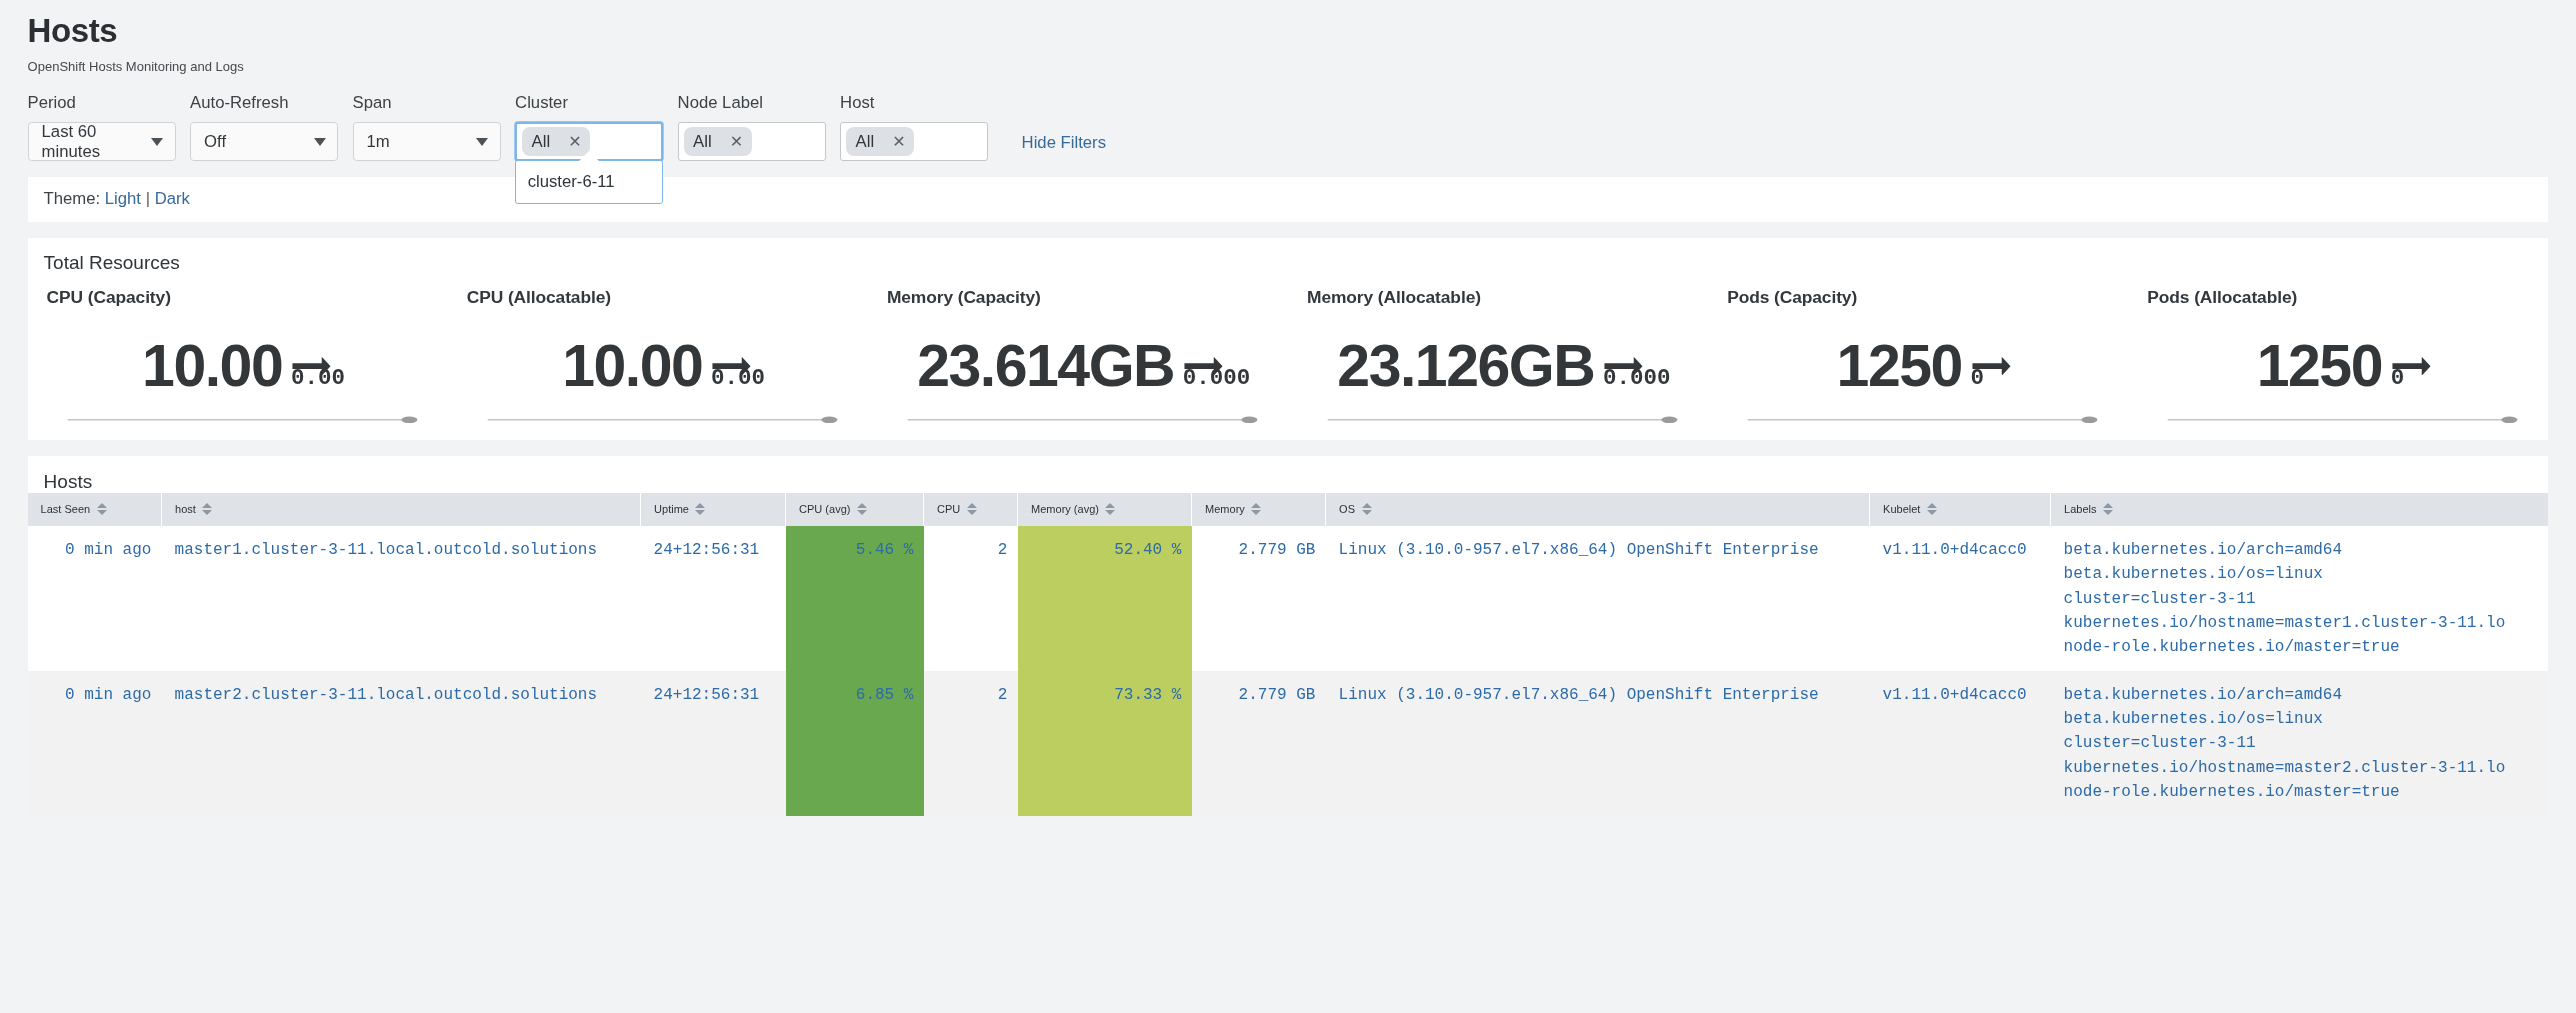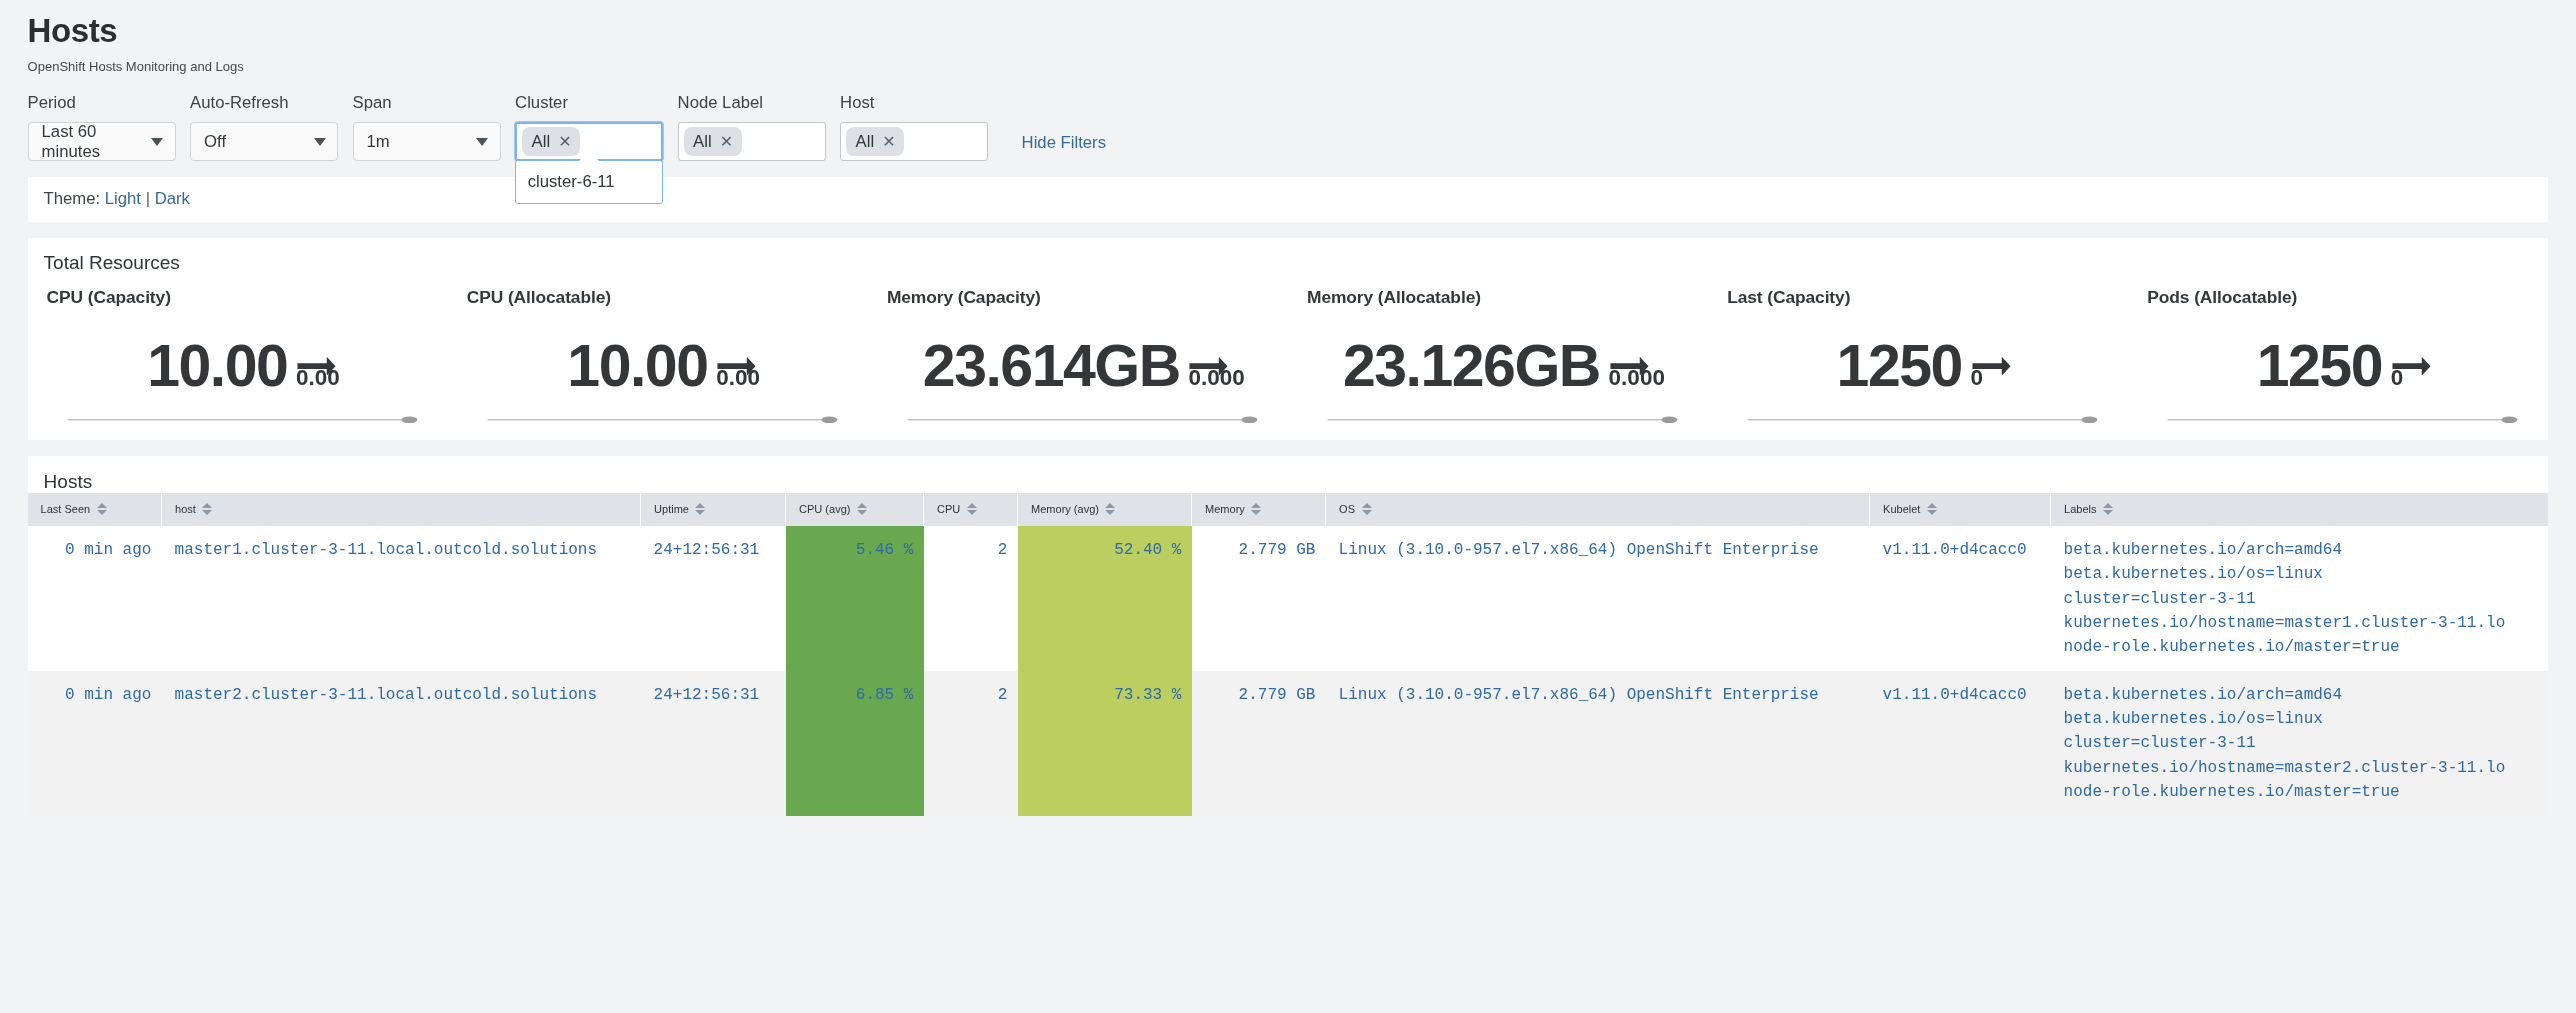--- a/index.html
+++ b/index.html
@@ -55,21 +55,21 @@
   }
   .token-box.focused {
     border: 2.2px solid #7eb6e8;
     box-shadow: 0 0 0 0.7px #7eb6e8;
     background: #fff;
   }
   .chip {
     background: #dde1e6;
     border-radius: 8px;
     height: 29px;
-    display: flex; align-items: center; gap: 8px;
+    display: flex; align-items: center; gap: 18px;
     padding: 0 8.7px 0 9.4px;
     font-size: 16.7px; color: #31363b;
   }
   .chip .x { font-size: 16px; color: #5a6066; cursor: pointer; line-height: 1; }
 
   .dropdown {
     position: absolute;
     top: 67px; left: 0; width: 100%;
     background: #fff;
     border: 1.5px solid #7eb6e8;
@@ -105,21 +105,21 @@
   .theme-bar .sep { color: #5d6267; }
 
   .panel-title { font-size: 19px; color: #2f3438; padding: 14.5px 0 0 16px; font-weight: 400; }
 
   
   .cards { display: flex; padding: 13px 0 16px 0; }
   .card { flex: 1 1 0; padding: 0 7.3px 0 19px; min-width: 0; }
   .card-title { font-size: 17.4px; font-weight: 700; color: #33383d; letter-spacing: -0.1px; }
   .card-body { height: 87px; display: flex; align-items: center; justify-content: center; margin-top: 14.5px; }
   .big-num { font-size: 59px; font-weight: 700; color: #333739; letter-spacing: -1.5px; line-height: 1; white-space: nowrap; }
-  .trend { display: inline-flex; flex-direction: column; align-items: flex-start; margin-left: 8.7px; position: relative; top: 2.9px; }
+  .trend { display: inline-flex; flex-direction: column; align-items: flex-start; margin-left: 8.7px; position: relative; top: 2.9px; font-family: Liberation Mono, monospace; }
   .trend svg { display: block; }
   .delta { font-size: 22.5px; font-weight: 700; color: #333739; line-height: 0.9; margin-top: -7.3px; }
   .sparkline { padding: 4.4px 19px 0 19px; }
   .sparkline svg { display: block; width: 100%; height: 10.2px; }
 
   
   .table-wrap { overflow: hidden; }
   table.hosts { width: 2560px; border-collapse: collapse; table-layout: fixed; }
   table.hosts thead th {
     background: #dfe3e8;
@@ -316,21 +316,21 @@
         </div>
         <div class="sparkline">
           <svg viewBox="0 0 200 14" preserveAspectRatio="none">
               <line x1="1" y1="8" x2="193" y2="8" stroke="#c4c4c4" stroke-width="2"></line>
               <circle cx="193" cy="8" r="4.5" fill="#9b9b9b"></circle>
             </svg>
         </div>
       </div>
 
       <div class="card">
-        <div class="card-title">Last (Capacity)</div>
+        <div class="card-title">Pods (Capacity)</div>
         <div class="card-body">
           <span class="big-num">1250</span>
           <span class="trend">
             <svg width="41" height="25" viewBox="0 0 56 34">
               <path d="M2 18 h40 v-9 l12 13 -12 13 v-9 h-40 z" fill="#333739"></path>
             </svg>
             <span class="delta">0</span>
           </span>
         </div>
         <div class="sparkline">

